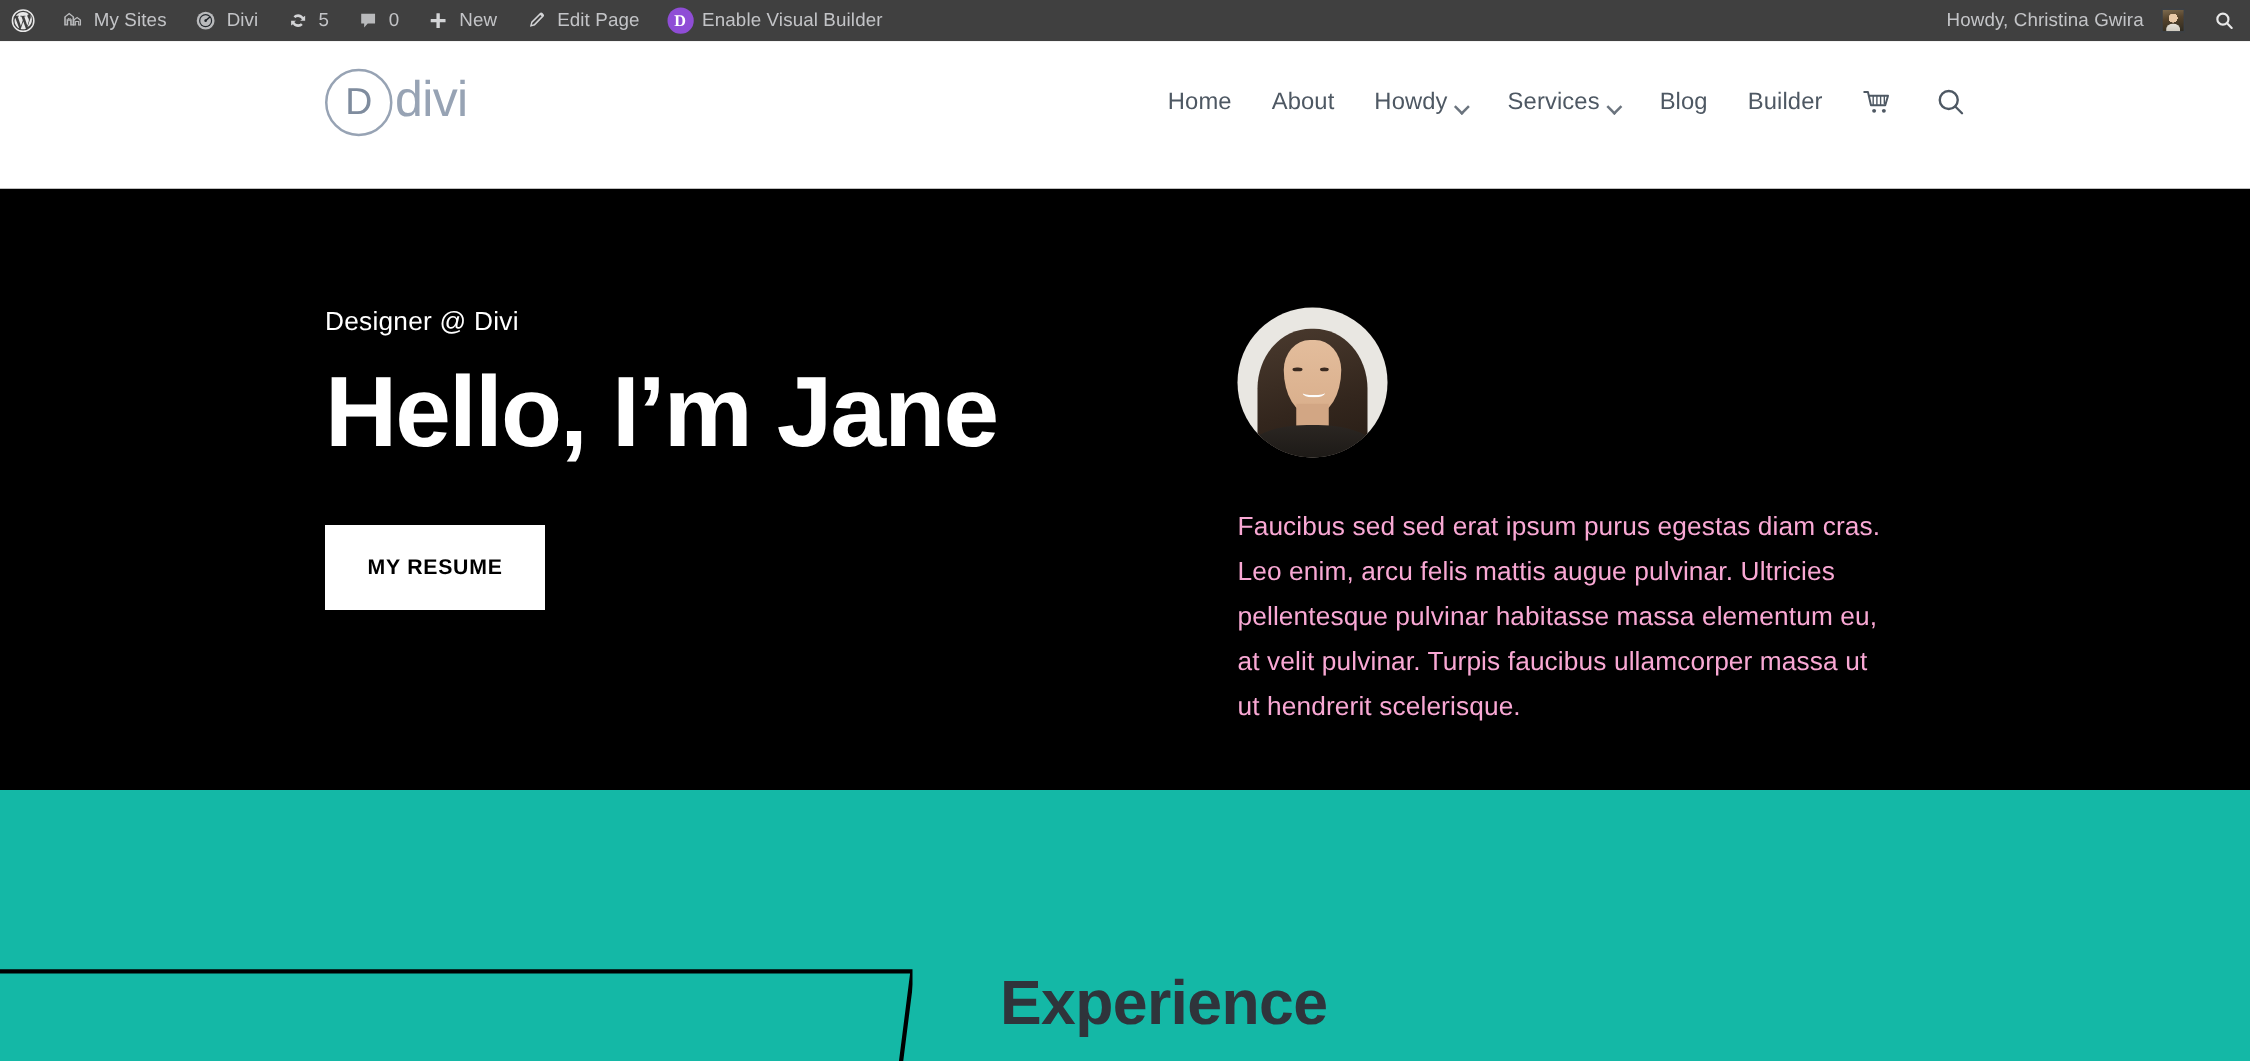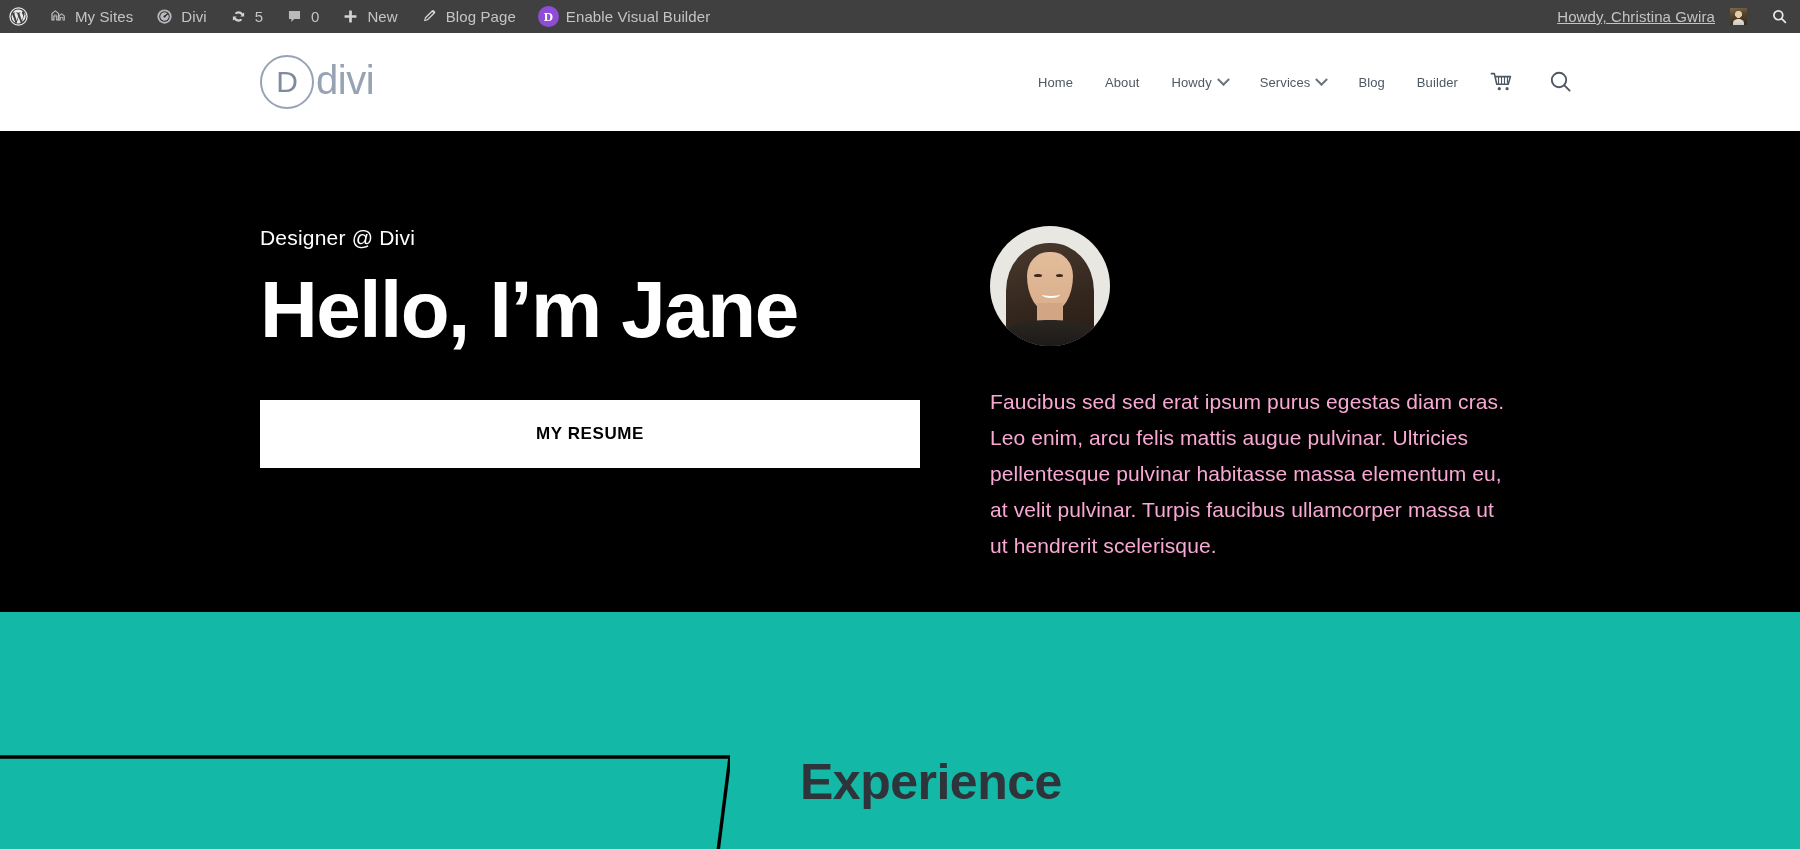--- a/index.html
+++ b/index.html
@@ -19,21 +19,21 @@
     width: 100%;
     height: 33px;
     background: #404040;
     color: #c3c4c7;
     display: flex;
     align-items: center;
     font-size: 15px;
     user-select: none;
   }
   .ab-left { display: flex; align-items: center; height: 33px; }
-  .ab-right { margin-left: auto; display: flex; align-items: flex-start; height: 33px; text-decoration: underline; }
+  .ab-right { margin-left: auto; display: flex; align-items: flex-start; height: 33px; }
 
   .ab-item {
     display: flex;
     align-items: center;
     gap: 7px;
     height: 33px;
     padding: 0 11px;
     color: #c3c4c7;
     white-space: nowrap;
     line-height: 33px;
@@ -115,24 +115,24 @@
 
   
   .site-nav {
     margin-left: auto;
     display: flex;
     align-items: center;
     gap: 0;
   }
   .nav-item {
     display: flex;
-    align-items: center;
+    align-items: flex-end;
     gap: 7px;
     padding: 0 16px;
-    font-size: 13px;
+    font-size: 19px;
     color: #4e5863;
     white-space: nowrap;
     letter-spacing: 0.1px;
   }
   .caret {
     display: inline-block;
     width: 9px; height: 9px;
     border-right: 2px solid #6b747e;
     border-bottom: 2px solid #6b747e;
     transform: rotate(45deg) translate(-2px,-2px);
@@ -140,20 +140,21 @@
   .nav-icon { padding: 0 16px; display: flex; align-items: center; color: #4e5863; }
   .nav-icon svg { display: block; }
 
   
   .hero {
     position: relative;
     width: 100%;
     height: 481px;
     background: #000000;
     overflow: hidden;
+    margin-top: 20px;
   }
   .hero-inner {
     display: flex;
     padding: 95px 260px 0 260px;
     gap: 0;
   }
   .hero-left { width: 660px; flex: none; }
   .hero-right { width: 590px; flex: none; padding-left: 70px; }
 
   .eyebrow {
@@ -164,21 +165,21 @@
     margin-bottom: 18px;
   }
   .hero-title {
     color: #ffffff;
     font-size: 80px;
     font-weight: bold;
     line-height: 1.05;
     letter-spacing: -1.5px;
     margin-bottom: 48px;
   }
-  .hero-buttons { display: flex; gap: 20px; flex-direction: column; }
+  .hero-buttons { display: flex; gap: 20px; }
   .btn {
     background: #ffffff;
     color: #000000;
     font-size: 17px;
     font-weight: bold;
     letter-spacing: 0.6px;
     padding: 24px 34px;
     display: inline-flex;
     align-items: center;
     justify-content: center;
@@ -332,21 +333,21 @@
       </span>
       <span class="ab-label">New</span>
     </div>
 
     <div class="ab-item">
       <span class="ab-icon">
         <svg width="19" height="19" viewBox="0 0 24 24" fill="#d3d4d6">
           <path d="M17.6 4.4c-.9-.9-2-.6-2.7.1L6.3 13.1l-1.3 5 5-1.3 8.6-8.6c.7-.7 1-1.8.1-2.7zM7.5 14.2l7.9-7.9 1.4 1.4-7.9 7.9-2 .6z"></path>
         </svg>
       </span>
-      <span class="ab-label">Blog Page</span>
+      <span class="ab-label">Edit Page</span>
     </div>
 
     <div class="ab-item">
       <span class="divi-badge">D</span>
       <span class="ab-label">Enable Visual Builder</span>
     </div>
 
   </div>
 
   <div class="ab-right">

